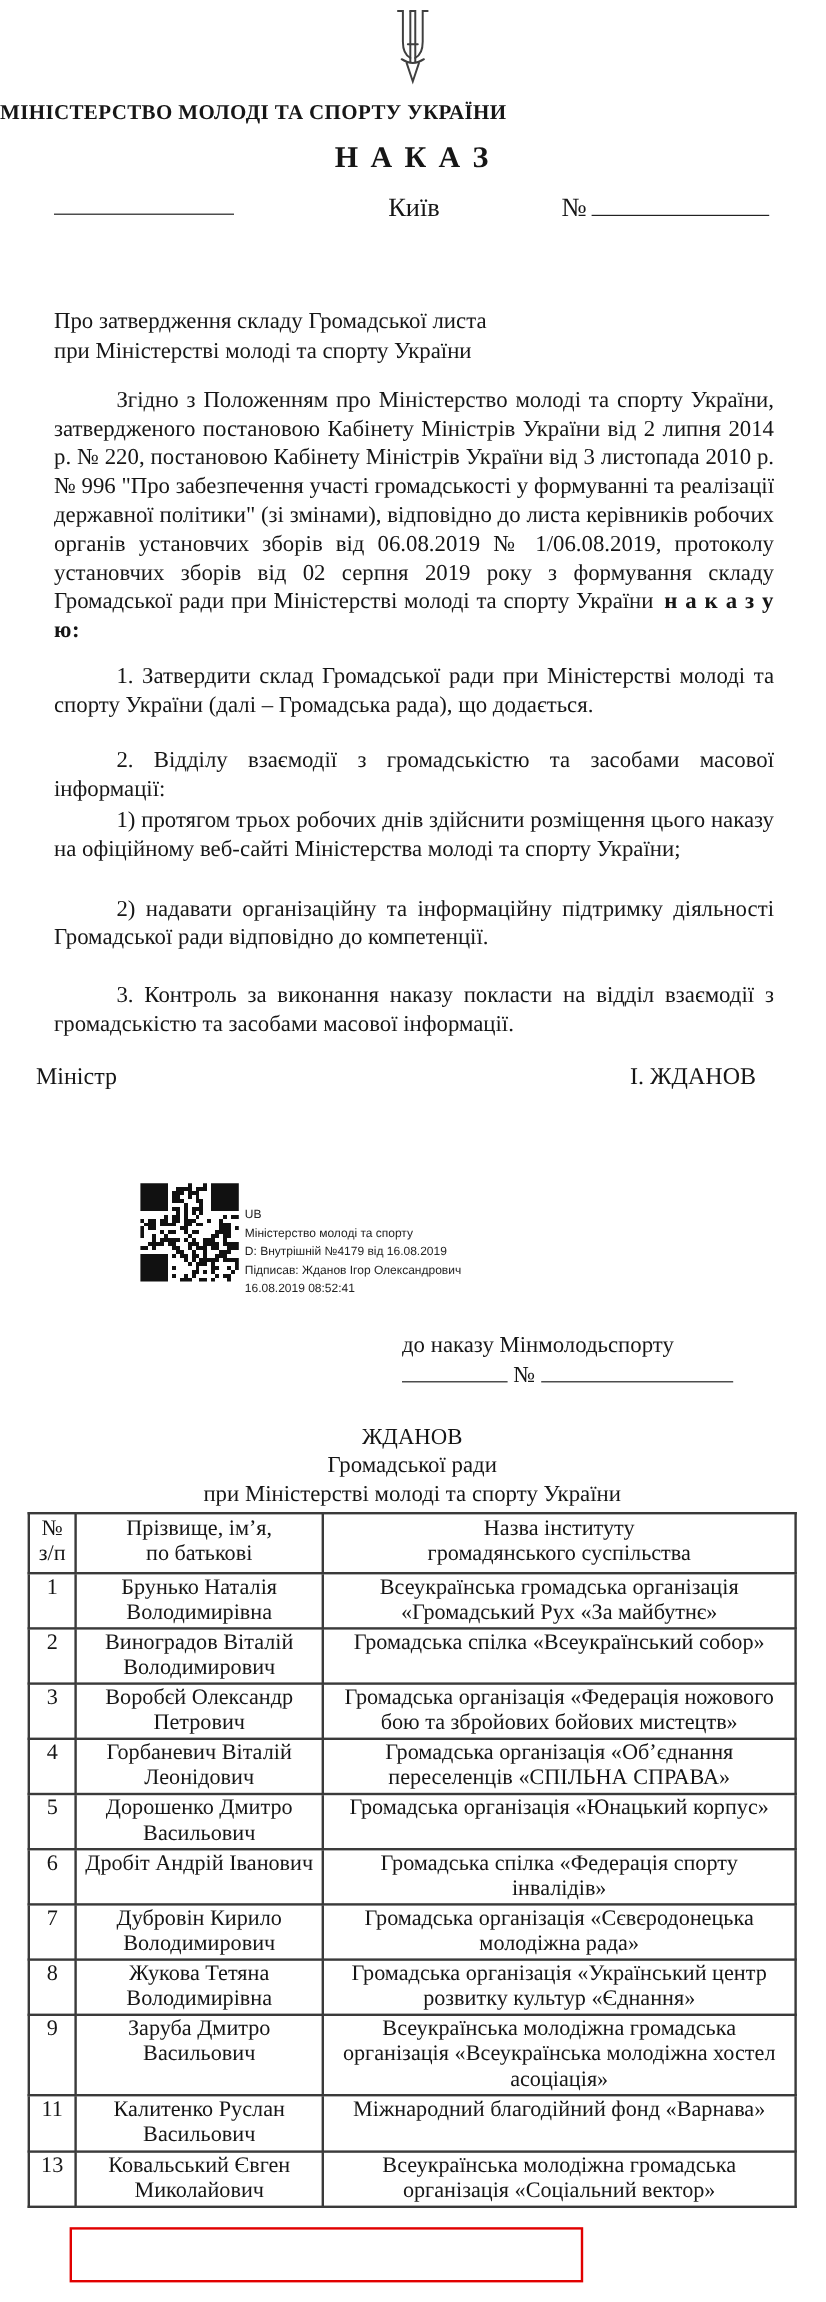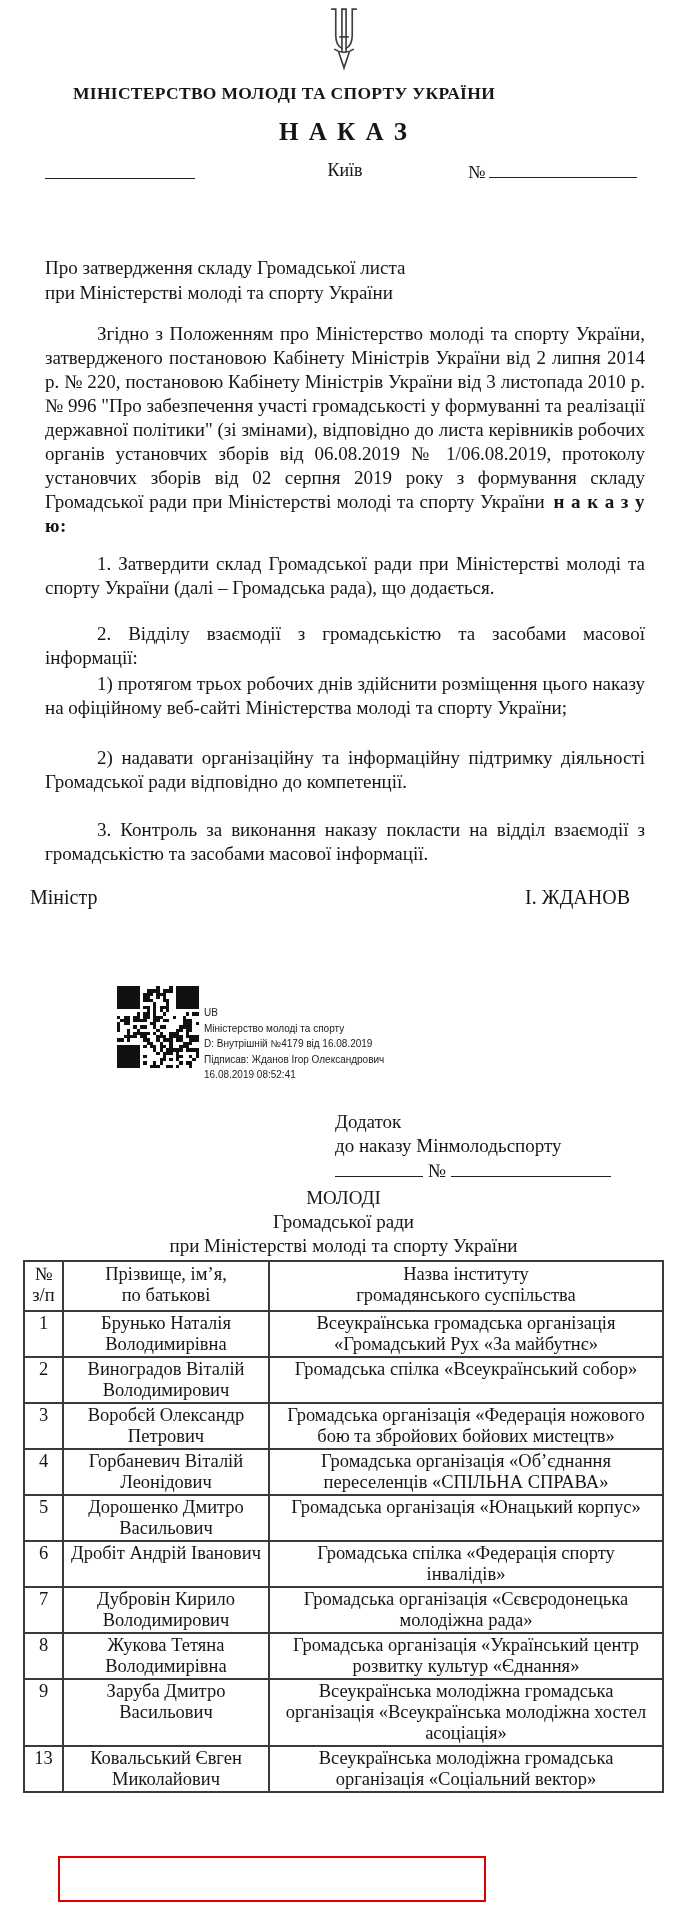--- a/index.html
+++ b/index.html
@@ -3,25 +3,25 @@
 <meta charset="utf-8">
 <style>
   html,body{margin:0;padding:0;}
   body{
     width:688px;height:1918px;position:relative;overflow:hidden;
     background:#ffffff;color:#161616;
     font-family:"Liberation Serif", serif;
   }
   
   .emblem-wrap{position:absolute;top:6px;left:0;width:688px;text-align:center;}
-  .ministry{position:absolute;top:83px;left:0;width:568px;text-align:center;
+  .ministry{position:absolute;top:83px;left:0;width:568px;
     font-weight:bold;font-size:17.5px;letter-spacing:.3px;}
   .order-title{position:absolute;top:118px;left:0;width:688px;text-align:center;
     font-weight:bold;font-size:25px;letter-spacing:2px;}
-  .date-row{position:absolute;top:158px;left:45px;width:600px;height:26px;font-size:18px;}
+  .date-row{position:absolute;top:158px;left:45px;width:600px;height:26px;font-size:22px;}
   .blank{display:inline-block;border-bottom:1.5px solid #222;vertical-align:baseline;}
   .date-blank-left{position:absolute;left:0;top:20px;width:150px;border-bottom:1.5px solid #222;}
   .city{position:absolute;left:0;right:0;top:2px;text-align:center;}
   .num-group{position:absolute;left:423px;top:2px;width:177px;}
   .num-group .blank{width:148px;height:17px;margin-left:4px;}
   
   .subject{position:absolute;top:255px;left:45px;width:600px;font-size:19px;line-height:25px;}
   .para{position:absolute;left:45px;width:600px;text-align:justify;
     font-size:19px;line-height:24px;text-indent:52px;}
   .para b{margin-left:9px;letter-spacing:.5px;}
@@ -315,31 +315,30 @@
   </svg>
 <div class="stamp-text">
   <div>UB</div>
   <div>Міністерство молоді та спорту</div>
   <div>D: Внутрішній №4179 від 16.08.2019</div>
   <div>Підписав: Жданов Ігор Олександрович</div>
   <div>16.08.2019 08:52:41</div>
 </div>
 
 <div class="appendix-ref">
-  <div>Додаток</div>
   <div>до наказу Мінмолодьспорту</div>
   <div class="appendix-num-line">
     <span class="blank b1"></span>
     <span>№</span>
     <span class="blank b2"></span>
   </div>
 </div>
 
 <div class="sklad">
-  <div>МОЛОДІ</div>
+  <div>ЖДАНОВ</div>
   <div>Громадської ради</div>
   <div>при Міністерстві молоді та спорту України</div>
 </div>
 
 <table class="doc-table">
   <colgroup>
       <col style="width:39px">
       <col style="width:206px">
       <col>
     </colgroup>
@@ -398,20 +397,25 @@
       <tr style="height: 43px;">
         <td>8</td>
         <td>Жукова Тетяна Володимирівна</td>
         <td>Громадська організація «Український центр розвитку культур «Єднання»</td>
       </tr>
       <tr style="height: 66px;">
         <td>9</td>
         <td>Заруба Дмитро Васильович</td>
         <td>Всеукраїнська молодіжна громадська організація «Всеукраїнська молодіжна хостел асоціація»</td>
       </tr>
+      <tr style="height: 47px;">
+        <td>11</td>
+        <td>Калитенко Руслан Васильович</td>
+        <td>Міжнародний благодійний фонд «Варнава»</td>
+      </tr>
       <tr style="height: 46px;">
         <td>13</td>
         <td>Ковальський Євген Миколайович</td>
         <td>Всеукраїнська молодіжна громадська організація «Соціальний вектор»</td>
       </tr>
     </tbody>
 </table>
 
 <div class="red-box" id="redbox" style="top: 1856px; height: 42px;"></div>
 

